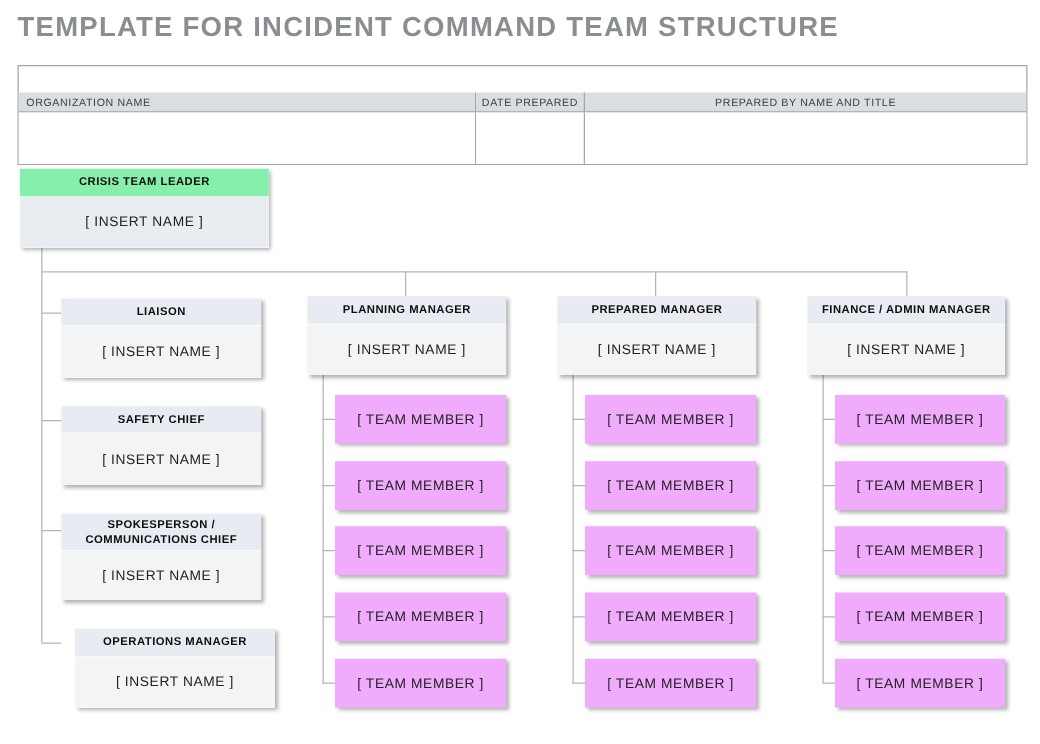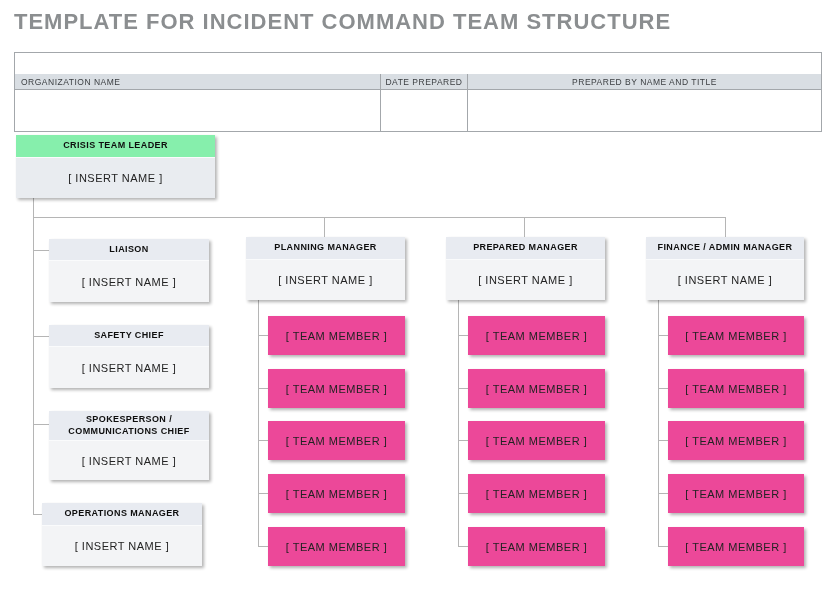--- a/index.html
+++ b/index.html
@@ -40,21 +40,21 @@
     box-sizing:border-box; padding:0 6px; line-height:1.25;
   }
   .box-body {
     background:#f3f4f6; display:flex; align-items:center; justify-content:center;
     font-size:11px; color:#232323; letter-spacing:0.5px;
   }
   .root .box-header { background:#86efac; }
   .root .box-body { background:#e9ecf0; }
 
   .member {
-    position:absolute; background:#ec4899; box-shadow:2px 2px 3px rgba(0,0,0,0.30);
+    position:absolute; background:#f0abfc; box-shadow:2px 2px 3px rgba(0,0,0,0.30);
     display:flex; align-items:center; justify-content:center;
     font-size:11px; color:#232323; letter-spacing:0.5px; height:39px;
   }
 
   
   .cline { position:absolute; background:#b5b5b5; }
 </style>
 </head>
 <body>
 
@@ -118,21 +118,21 @@
     <div class="box-body" style="height:41px;">[ INSERT NAME ]</div>
   </div>
   <div class="box" style="left:49px; top:325px; width:160px;">
     <div class="box-header" style="height:22px;">SAFETY CHIEF</div>
     <div class="box-body" style="height:41px;">[ INSERT NAME ]</div>
   </div>
   <div class="box" style="left:49px; top:411px; width:160px;">
     <div class="box-header" style="height:30px;">SPOKESPERSON / COMMUNICATIONS CHIEF</div>
     <div class="box-body" style="height:39px;">[ INSERT NAME ]</div>
   </div>
-  <div class="box" style="left:42px; top:503px; width:160px;">
+  <div class="box" style="left:60px; top:503px; width:160px;">
     <div class="box-header" style="height:23px;">OPERATIONS MANAGER</div>
     <div class="box-body" style="height:40px;">[ INSERT NAME ]</div>
   </div>
 
   <div class="box" style="left:246px; top:237px; width:159px;">
     <div class="box-header" style="height:23px;">PLANNING MANAGER</div>
     <div class="box-body" style="height:40px;">[ INSERT NAME ]</div>
   </div>
   <div class="member" style="left:268px; top:316px; width:137px;">[ TEAM MEMBER ]</div>
   <div class="member" style="left:268px; top:369px; width:137px;">[ TEAM MEMBER ]</div>

